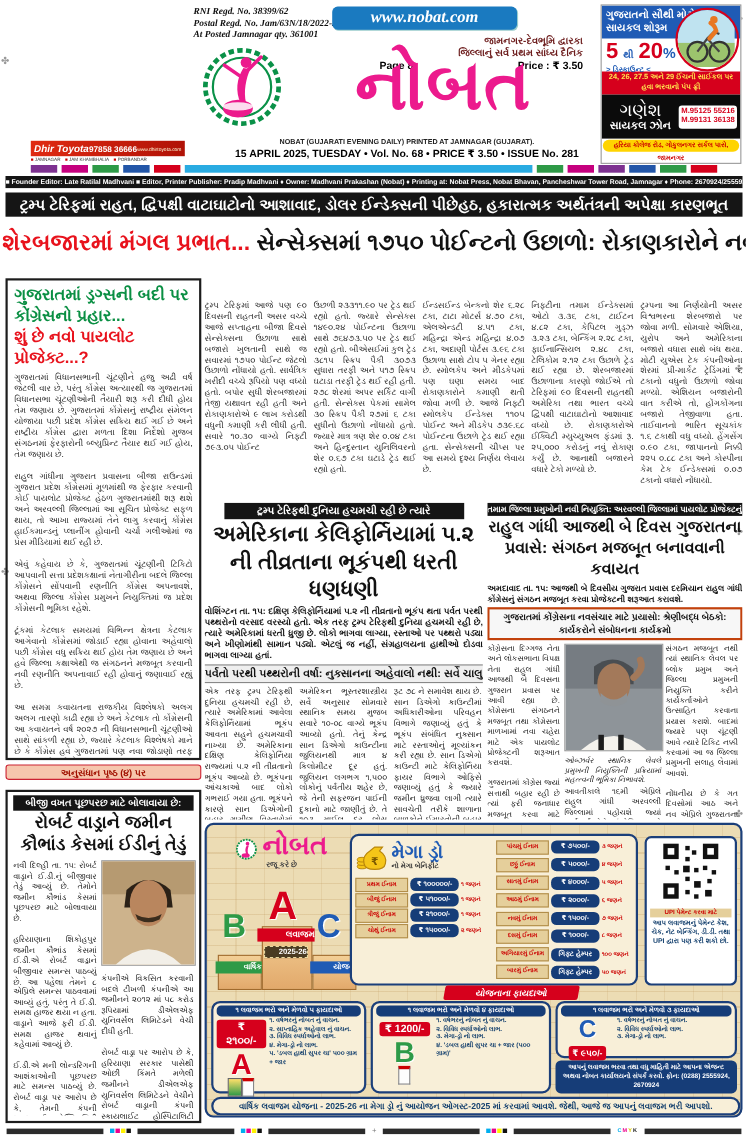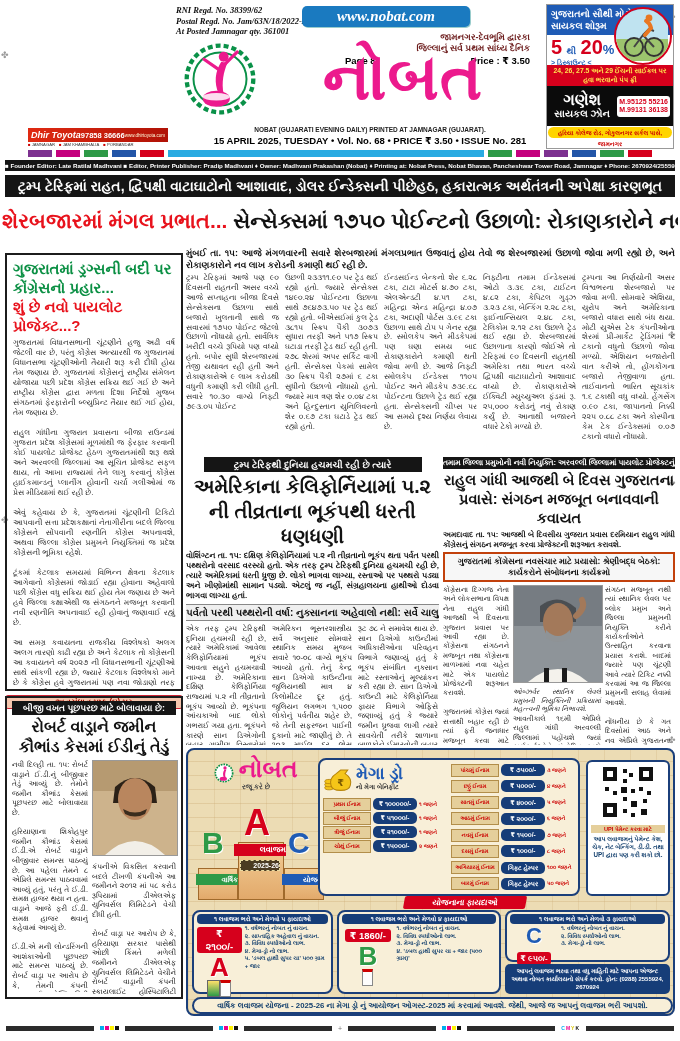--- a/index.html
+++ b/index.html
@@ -44,21 +44,21 @@
   .cyclead{left:546px;top:4px;width:126px;height:143px;border:1px solid #999;overflow:hidden;background:#fff;}
   .cyc-top{background:#1f5bb5;color:#fff;font-weight:bold;font-size:9.5px;line-height:11.5px;padding:3px 4px;height:24px;}
   .cyc-circle{position:absolute;right:1px;top:2px;width:54px;height:54px;border-radius:50%;border:2px solid #d6001c;overflow:hidden;}
   .cyc-disc{padding:1px 4px;height:28px;}
   .cyc-disc .big{font-weight:900;font-size:20px;color:#d6001c;}
   .cyc-disc .mid{font-weight:bold;font-size:9px;color:#1f5bb5;}
   .cyc-disc .pct{font-weight:900;font-size:13px;color:#1f5bb5;}
   .cyc-disc .lbl{font-weight:bold;font-size:7px;color:#1f5bb5;}
   .cyc-red{background:#d6001c;color:#ffe14d;font-weight:bold;font-size:6.8px;line-height:8.5px;text-align:center;padding:2px 2px;height:17px;}
   .cyc-black{background:#0b0b0b;color:#fff;height:40px;display:flex;align-items:center;gap:3px;padding:0 3px;}
-  .cyc-black .g1{font-weight:700;font-size:16px;line-height:16px;}
+  .cyc-black .g1{font-weight:400;font-size:16px;line-height:16px;}
   .cyc-black .g2{font-weight:bold;font-size:10px;}
   .cyc-phone{background:#fff;color:#d6001c;font-weight:bold;font-size:7px;line-height:8.5px;border-radius:3px;padding:2px 2px;}
   .cyc-yellow{background:#ffd400;border-radius:6px;margin:1px;color:#c00;font-weight:bold;font-size:6.2px;text-align:center;line-height:11px;height:11px;}
 
   .colorstrip{left:28px;top:150px;width:624px;height:7px;display:flex;gap:4px;align-items:stretch;}
   .colorstrip span{display:block;height:7px;width:24px;}
   .colorstrip .grow{flex:1;background:#29abe2;}
 
   .founderbar{left:5px;top:160px;width:670px;height:11px;background:#151515;color:#fff;font-size:6.2px;font-weight:bold;
               text-align:center;line-height:11px;overflow:hidden;white-space:nowrap;}
@@ -75,21 +75,21 @@
 
   
   .leftbox{left:5px;top:253px;width:178px;height:438px;border:2px solid #1c1c1c;box-sizing:border-box;padding:4px 6px;overflow:hidden;}
   .lb-green{color:#0a8f43;font-weight:900;font-size:15px;line-height:19px;}
   .lb-red{color:#e8121c;font-weight:900;font-size:15px;line-height:19px;margin-bottom:3px;}
   .lb-body{font-size:7.7px;line-height:10px;color:#1c1c1c;}
   .contband{left:5px;top:695px;width:178px;height:14px;box-sizing:border-box;border:1px solid #c23;background:#f6c6ad;
             color:#a01000;font-weight:bold;font-size:8.5px;text-align:center;line-height:12px;border-radius:3px;}
 
   
-  .vadrabox{left:5px;top:696px;width:178px;height:303px;border:2px solid #1c1c1c;box-sizing:border-box;padding:3px 5px;overflow:hidden;}
+  .vadrabox{left:5px;top:718px;width:178px;height:303px;border:2px solid #1c1c1c;box-sizing:border-box;padding:3px 5px;overflow:hidden;}
   .vb-kick{background:#151515;color:#fff;font-weight:bold;font-size:9px;text-align:center;line-height:14px;height:14px;overflow:hidden;white-space:nowrap;}
   .vb-head{font-weight:900;font-size:16px;line-height:20px;text-align:center;margin:2px 0 3px;}
   .vb-flex{display:flex;gap:4px;}
   .vb-colA{width:78px;font-size:7.4px;line-height:9.6px;overflow:hidden;height:232px;}
   .vb-right{width:84px;}
   .vb-colB{font-size:7.4px;line-height:9.6px;overflow:hidden;height:134px;margin-top:2px;}
 
   
   .quakebox{left:186px;top:457px;width:253px;height:288px;overflow:hidden;}
   .qk-kick{margin:0 auto;width:218px;background:#151515;color:#fff;font-weight:bold;font-size:9.5px;text-align:center;line-height:15px;height:15px;white-space:nowrap;overflow:hidden;}
@@ -270,21 +270,20 @@
       <span style="background:#2e9a47"></span>
       <span style="background:#d6001c"></span>
   </div>
 
   <div class="abs founderbar">■ Founder Editor: Late Ratilal Madhvani  ■ Editor, Printer Publisher: Pradip Madhvani  ♦ Owner: Madhvani Prakashan (Nobat)  ♦ Printing at: Nobat Press, Nobat Bhavan, Pancheshwar Tower Road, Jamnagar  ♦ Phone: 2670924/2555924  ♦ Fax: 2553752</div>
 
   <div class="abs kickerbar">ટ્રમ્પ ટેરિફમાં રાહત, દ્વિપક્ષી વાટાઘાટોનો આશાવાદ, ડોલર ઈન્ડેક્સની પીછેહઠ, હકારાત્મક અર્થતંત્રની અપેક્ષા કારણભૂત</div>
   <div class="abs mainhead">
     <span class="red">શેરબજારમાં મંગલ પ્રભાત... </span><span>સેન્સેક્સમાં ૧૭૫૦ પોઈન્ટનો ઉછાળો: રોકાણકારોને નવ લાખ કરોડની કમાણી</span>
   </div>
-  <div class="abs leadintro just">મુંબઈ તા. ૧૫: આજે મંગળવારની સવારે શેરબજારમાં મંગલપ્રભાત ઉજવાતું હોય તેવો જ શેરબજારમાં ઉછાળો જોવા મળી રહ્યો છે, અને રોકાણકારોને નવ લાખ કરોડની કમાણી થઈ રહી છે.</div>
   <div class="abs leadcols">
     <div class="lcol just">ટ્રમ્પ ટેરિફમાં આજે પણ ૯૦ દિવસની રાહતની અસર વચ્ચે આજે સપ્તાહના બીજા દિવસે સેન્સેક્સના ઉછાળા સાથે બજારો ખુલતાની સાથે જ સવારમાં ૧૭૫૦ પોઈન્ટ જેટલો ઉછાળો નોંધાયો હતો. સાર્વત્રિક ખરીદી વચ્ચે રૂપિયો પણ વધ્યો હતો. બપોર સુધી શેરબજારમાં તેજી યથાવત રહી હતી અને રોકાણકારોએ ૯ લાખ કરોડથી વધુની કમાણી કરી લીધી હતી. સવારે ૧૦.૩૦ વાગ્યે નિફ્ટી ૭૯૩.૦૫ પોઈન્ટ</div>
     <div class="lcol just">ઉછળી ૨૩૩૧૧.૯૦ પર ટ્રેડ થઈ રહ્યો હતો. જ્યારે સેન્સેક્સ ૧૪૯૦.૨૪ પોઈન્ટના ઉછાળા સાથે ૭૬૪૭૩.૫૦ પર ટ્રેડ થઈ રહ્યો હતો. બીએસઈમાં કુલ ટ્રેડ ૩૮૧૫ સ્ક્રિપ પૈકી ૩૦૭૩ સુધારા તરફી અને ૫૧૭ સ્ક્રિપ ઘટાડા તરફી ટ્રેડ થઈ રહી હતી. ૨૭૮ શેરમાં અપર સર્કિટ વાગી હતી. સેન્સેક્સ પેકમાં સામેલ ૩૦ સ્ક્રિપ પૈકી ૨૭માં ૬ ટકા સુધીનો ઉછાળો નોંધાયો હતો. જ્યારે માત્ર ત્રણ શેર ૦.૦૪ ટકા અને હિન્દુસ્તાન યુનિલિવરનો શેર ૦.૬૭ ટકા ઘટાડે ટ્રેડ થઈ રહ્યો હતો.</div>
     <div class="lcol just">ઈન્ડસઈન્ડ બેન્કનો શેર ૬.૨૮ ટકા, ટાટા મોટર્સ ૪.૭૦ ટકા, એલએન્ડટી ૪.૫૧ ટકા, મહિન્દ્રા એન્ડ મહિન્દ્રા ૪.૦૭ ટકા, અદાણી પોર્ટસ ૩.૯૬ ટકા ઉછાળા સાથે ટોપ ૫ ગેનર રહ્યા છે. સ્મોલકેપ અને મીડકેપમાં પણ ઘણા સમય બાદ રોકાણકારોને કમાણી થતી જોવા મળી છે. આજે નિફ્ટી સ્મોલકેપ ઈન્ડેક્સ ૧૧૦૫ પોઈન્ટ અને મીડકેપ ૭૩૯.૬૮ પોઈન્ટના ઉછાળે ટ્રેડ થઈ રહ્યા હતા. સેન્સેક્સની ચીપ્સ પર આ સમયે દૃશ્ય નિર્ણય લેવાય છે.</div>
     <div class="lcol just">નિફ્ટીના તમામ ઈન્ડેક્સમાં ઓટો ૩.૩૬ ટકા, ટાઈટન ૪.૮૨ ટકા, કેપિટલ ગુડ્ઝ ૩.૨૩ ટકા, બેન્કિંગ ૨.૨૮ ટકા, ફાઈનાન્સિયલ ૨.૪૮ ટકા, ટેલિકોમ ૨.૧૨ ટકા ઉછાળે ટ્રેડ થઈ રહ્યા છે. શેરબજારમાં ઉછાળાના કારણો જોઈએ તો ટેરિફમાં ૯૦ દિવસની રાહતથી અમેરિકા તથા ભારત વચ્ચે દ્વિપક્ષી વાટાઘાટોનો આશાવાદ વધ્યો છે. રોકાણકારોએ ઈક્વિટી મ્યુચ્યુઅલ ફંડમાં રૂ. ૨૫,૦૦૦ કરોડનું નવું રોકાણ કર્યું છે. આનાથી બજારને વધારે ટેકો મળ્યો છે.</div>
     <div class="lcol just">ટ્રમ્પના આ નિર્ણયોની અસર વિશ્વભરના શેરબજારો પર જોવા મળી. સોમવારે એશિયા, યુરોપ અને અમેરિકાના બજારો વધારા સાથે બંધ થયા. મોટી યુએસ ટેક કંપનીઓના શેરમાં પ્રી-માર્કેટ ટ્રેડિંગમાં ૬ ટકાનો વધુનો ઉછાળો જોવા મળ્યો. એશિયન બજારોની વાત કરીએ તો, હોંગકોંગના બજારો તેજીવાળા હતા. તાઈવાનનો ભારિત સૂચકાંક ૧.૬ ટકાથી વધુ વધ્યો. હેંગસેંગ ૦.૯૦ ટકા, જાપાનનો નિક્કી ૨૨૫ ૦.૮૮ ટકા અને કોસ્પીના કેમ ટેક ઈન્ડેક્સમાં ૦.૦૭ ટકાનો વધારો નોંધાયો.</div>
   </div>
 
   <div class="abs leftbox">
     <div class="lb-green">ગુજરાતમાં ડ્રગ્સની બદી પર કોંગ્રેસનો પ્રહાર...</div>
@@ -528,21 +527,21 @@
 ૩. વિવિધ સ્પર્ધાઓનો લાભ.
 ૪. મેગા-ડ્રો નો લાભ.
 ૫. 'ડબલ હાથી સુપર ચા' ૫૦૦ ગ્રામ + જાર</div>
       </div>
     </div>
 
     <div class="plan" style="left:149px;width:164px;height:84px;">
       <div class="ph">૧ લવાજમ ભરો અને મેળવો ૪ ફાયદાઓ</div>
       <div style="display:flex;gap:3px;margin-top:1px;">
         <div style="width:52px;text-align:center;">
-          <div class="price">₹ 1860/-</div>
+          <div class="price">₹ 1200/-</div>
           <div class="bigletter" style="font-size:26px;color:#2e9a47;line-height:26px;">B</div>
           <span class="teajar"></span>
         </div>
         <div class="bens prelines">૧. વર્ષભરનું નોબત નું વાચન.
 ૨. વિવિધ સ્પર્ધાઓનો લાભ.
 ૩. મેગા-ડ્રો નો લાભ.
 ૪. 'ડબલ હાથી સુપર ચા + જાર (૫૦૦ ગ્રામ)'</div>
       </div>
     </div>
 

